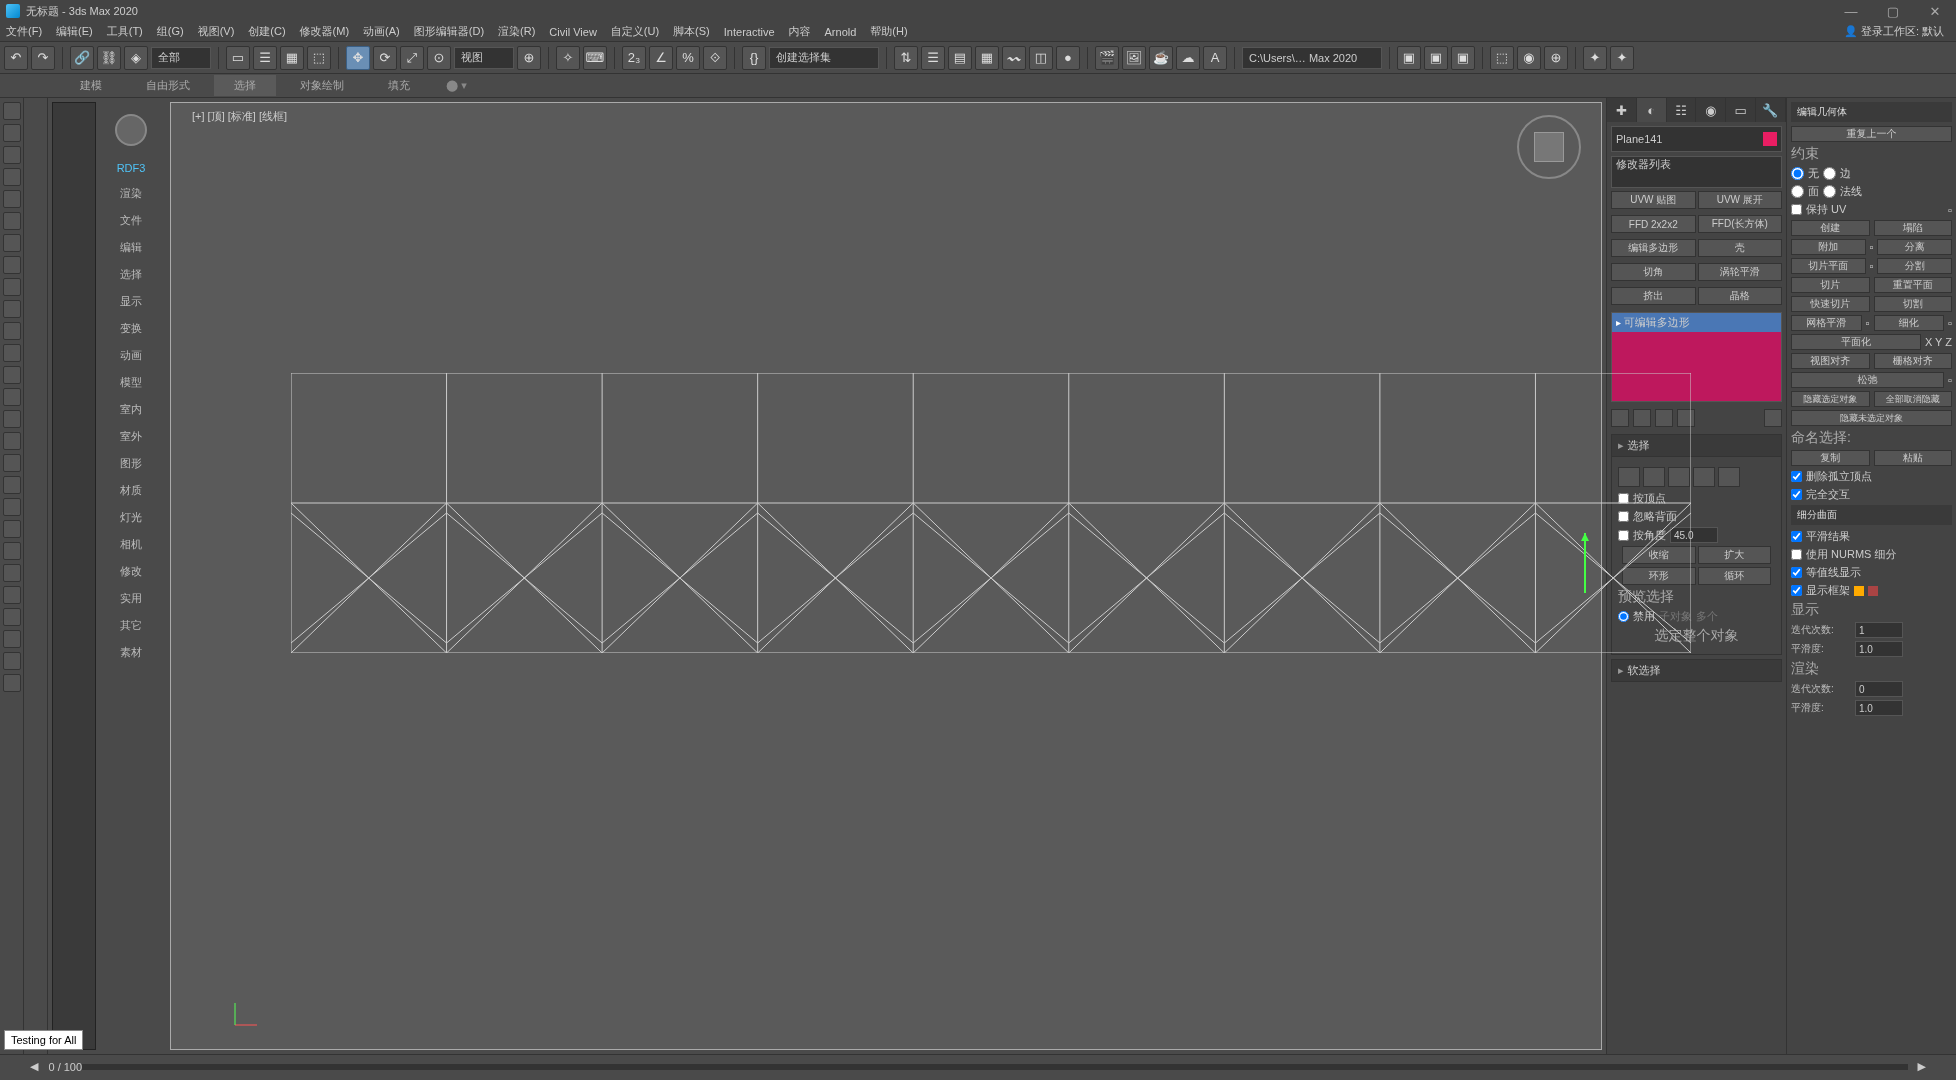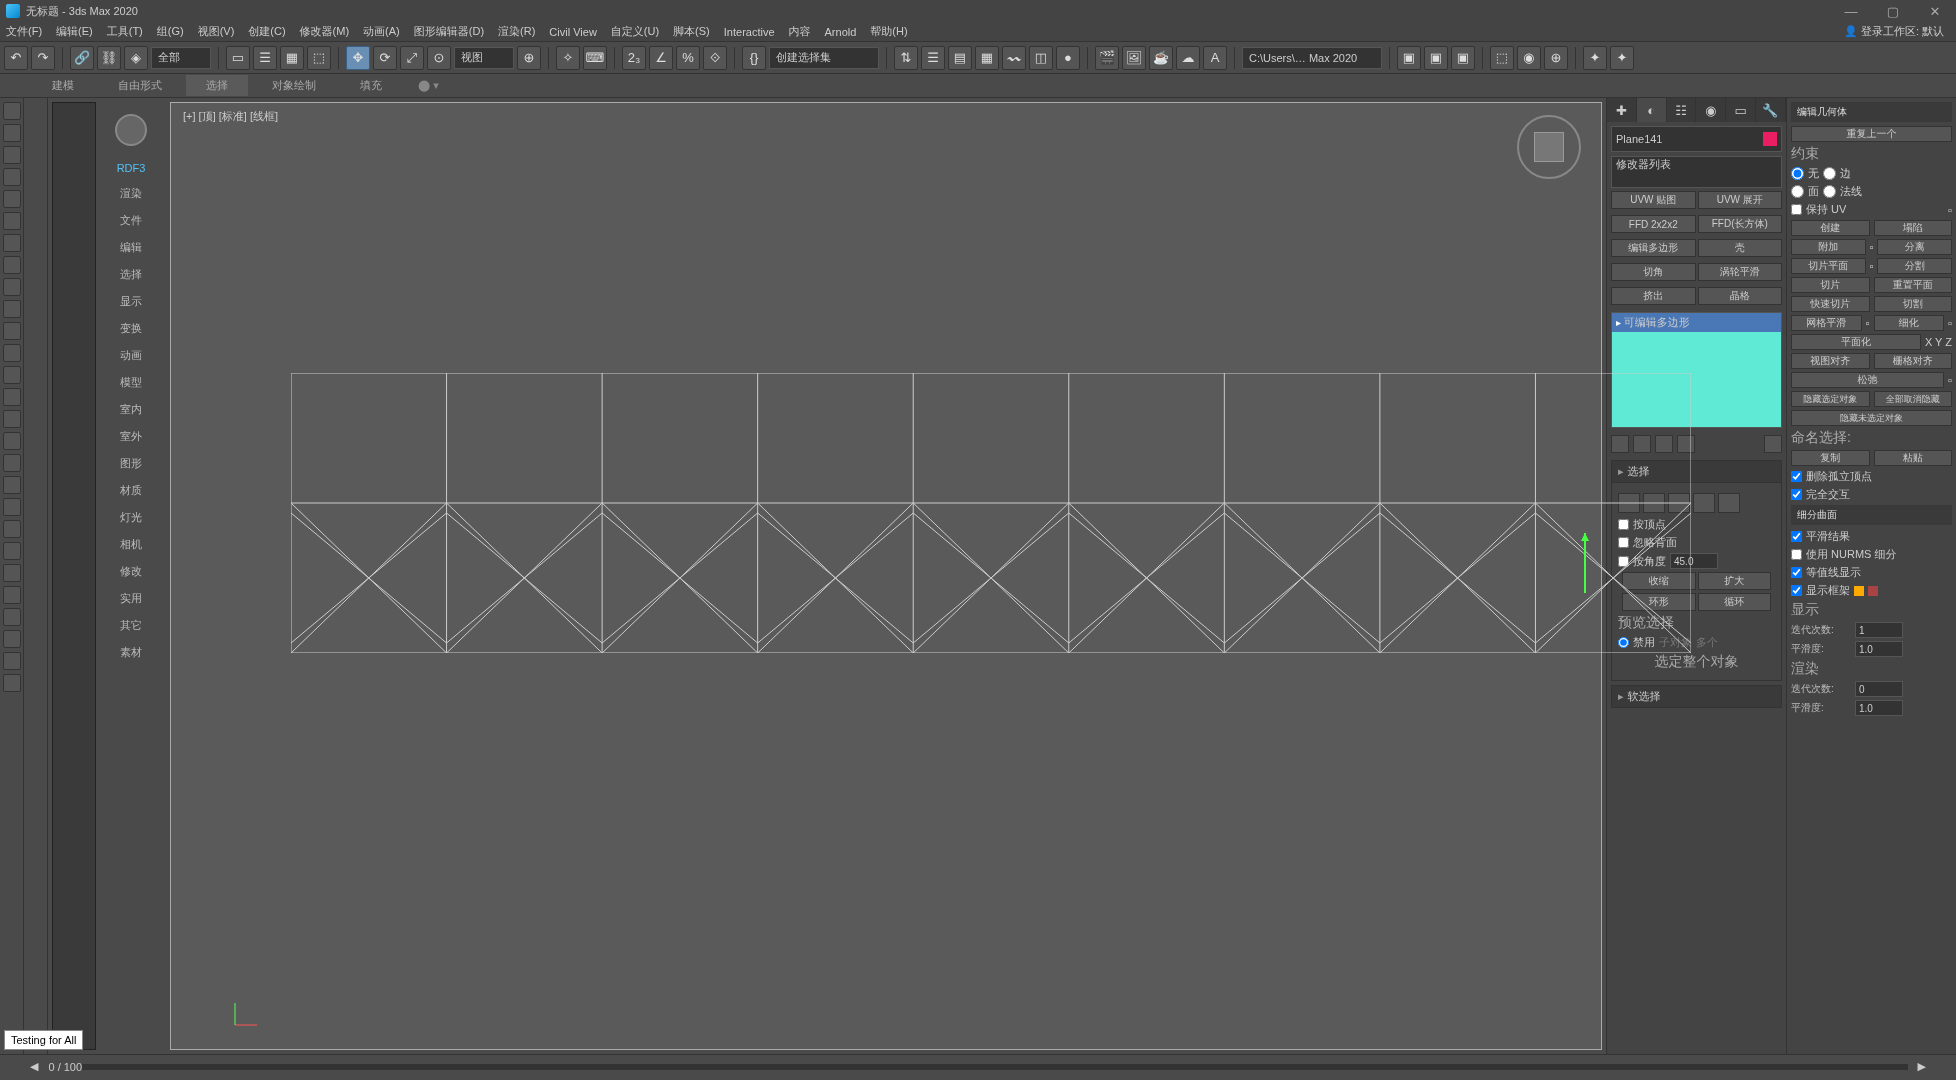--- a/index.html
+++ b/index.html
@@ -9,50 +9,50 @@
 .titlebar-btns{margin-left:auto;display:flex}
 .titlebar-btns div{width:42px;height:22px;display:flex;align-items:center;justify-content:center;color:#aaa;font-size:13px}
 .menubar{height:20px;background:#444;border-bottom:1px solid #333;display:flex;align-items:center;padding-left:6px;gap:14px}
 .menubar span{color:#ccc;cursor:default}
 .menubar .right{margin-left:auto;display:flex;align-items:center;padding-right:12px}
 .toolbar{height:32px;background:#4a4a4a;border-bottom:1px solid #333;display:flex;align-items:center;padding:0 4px;gap:3px}
 .tbtn{width:24px;height:24px;background:#555;border:1px solid #333;border-radius:2px;display:flex;align-items:center;justify-content:center;font-size:13px;color:#ddd}
 .tbtn.act{background:#6a8fb5;border-color:#3a5f85}
 .tsel{height:22px;background:#333;border:1px solid #555;color:#ccc;padding:0 6px;display:flex;align-items:center;min-width:60px}
 .sep{width:1px;height:22px;background:#333;margin:0 4px}
-.ribbon{height:24px;background:#4a4a4a;border-bottom:1px solid #333;display:flex;align-items:center;padding-left:32px;gap:4px}
+.ribbon{height:24px;background:#4a4a4a;border-bottom:1px solid #333;display:flex;align-items:center;padding-left:60px;gap:4px}
 .rtab{padding:3px 20px;color:#aaa;cursor:default}
 .rtab.act{background:#5a5a5a}
 .main{display:flex;height:956px}
 .ltool{width:24px;background:#4a4a4a;border-right:1px solid #333;display:flex;flex-direction:column;padding-top:4px;gap:4px;align-items:center}
 .ltool .lb{width:18px;height:18px;background:#555;border:1px solid #333;border-radius:2px}
 .ltool2{width:24px;background:#4a4a4a;border-right:1px solid #333}
 .quad{width:44px;background:#3a3a3a;border:1px solid #222;margin:4px 0 4px 4px}
 .sidemenu{width:70px;background:#4a4a4a;padding-top:16px}
 .sidemenu .hdr{width:32px;height:32px;background:#666;border-radius:16px;margin:0 auto 10px;border:2px solid #888}
 .sidemenu .sm{padding:6px 8px;color:#bbb;text-align:center;cursor:default}
 .viewport{flex:1;background:#5a5a5a;position:relative;border:1px solid #aaa;margin:4px}
-.vlabel{position:absolute;top:6px;left:12px;color:#ccc}
+.vlabel{position:absolute;top:6px;left:21px;color:#ccc}
 .vcube{position:absolute;top:12px;right:20px;width:64px;height:64px;border:2px solid #888;border-radius:50%;display:flex;align-items:center;justify-content:center}
 .vcube div{width:30px;height:30px;background:#777;border:1px solid #999}
 .ax{position:absolute;bottom:20px;left:60px;width:30px;height:30px}
 .mesh{position:absolute;top:270px;left:120px;width:1400px;height:280px}
 .mesh svg{width:100%;height:100%}
 .mesh line{stroke:#ccc;stroke-width:1}
 .gizmo{position:absolute;top:430px;right:8px;width:16px;height:60px}
 .cmdpanel{width:180px;background:#444;border-left:1px solid #333;display:flex;flex-direction:column}
 .cptabs{height:24px;display:flex;background:#3a3a3a}
 .cptabs div{flex:1;display:flex;align-items:center;justify-content:center;font-size:13px;border-right:1px solid #333}
 .cptabs div.act{background:#4a4a4a}
 .objname{height:20px;background:#333;border:1px solid #555;margin:4px;padding:12px 4px;display:flex;align-items:center}
 .colbox{width:14px;height:14px;background:#e91e63;margin-left:auto}
 .modsel{height:32px;background:#333;border:1px solid #555;margin:0 4px;padding:0 4px}
 .btnrow{display:flex;gap:2px;margin:3px 4px}
 .pbtn{flex:1;height:18px;background:#555;border:1px solid #333;display:flex;align-items:center;justify-content:center;font-size:10px}
-.modstack{height:116px;background:#5eead4;border:1px solid #555;margin:4px}
+.modstack{height:90px;background:#be185d;border:1px solid #555;margin:4px}
 .moditem{background:#4a77b5;color:#fff;padding:2px 4px;font-size:10px}
 .modtool{height:24px;margin:0 4px;display:flex;gap:4px;align-items:center}
 .modtool div{width:18px;height:18px;background:#555;border:1px solid #333}
 .rollhdr{background:#3a3a3a;padding:3px 6px;margin:4px 4px 0;border:1px solid #333;display:flex;align-items:center}
 .rollhdr::before{content:"▸ ";color:#999;margin-right:4px}
 .rollbody{margin:0 4px;padding:6px;background:#444;border:1px solid #333;border-top:none}
 .subobj{display:flex;gap:3px;margin:4px 0}
 .subobj div{width:22px;height:20px;background:#555;border:1px solid #333}
 .chk{display:flex;align-items:center;gap:4px;margin:3px 0;font-size:10px}
 .chk input{width:11px;height:11px}

